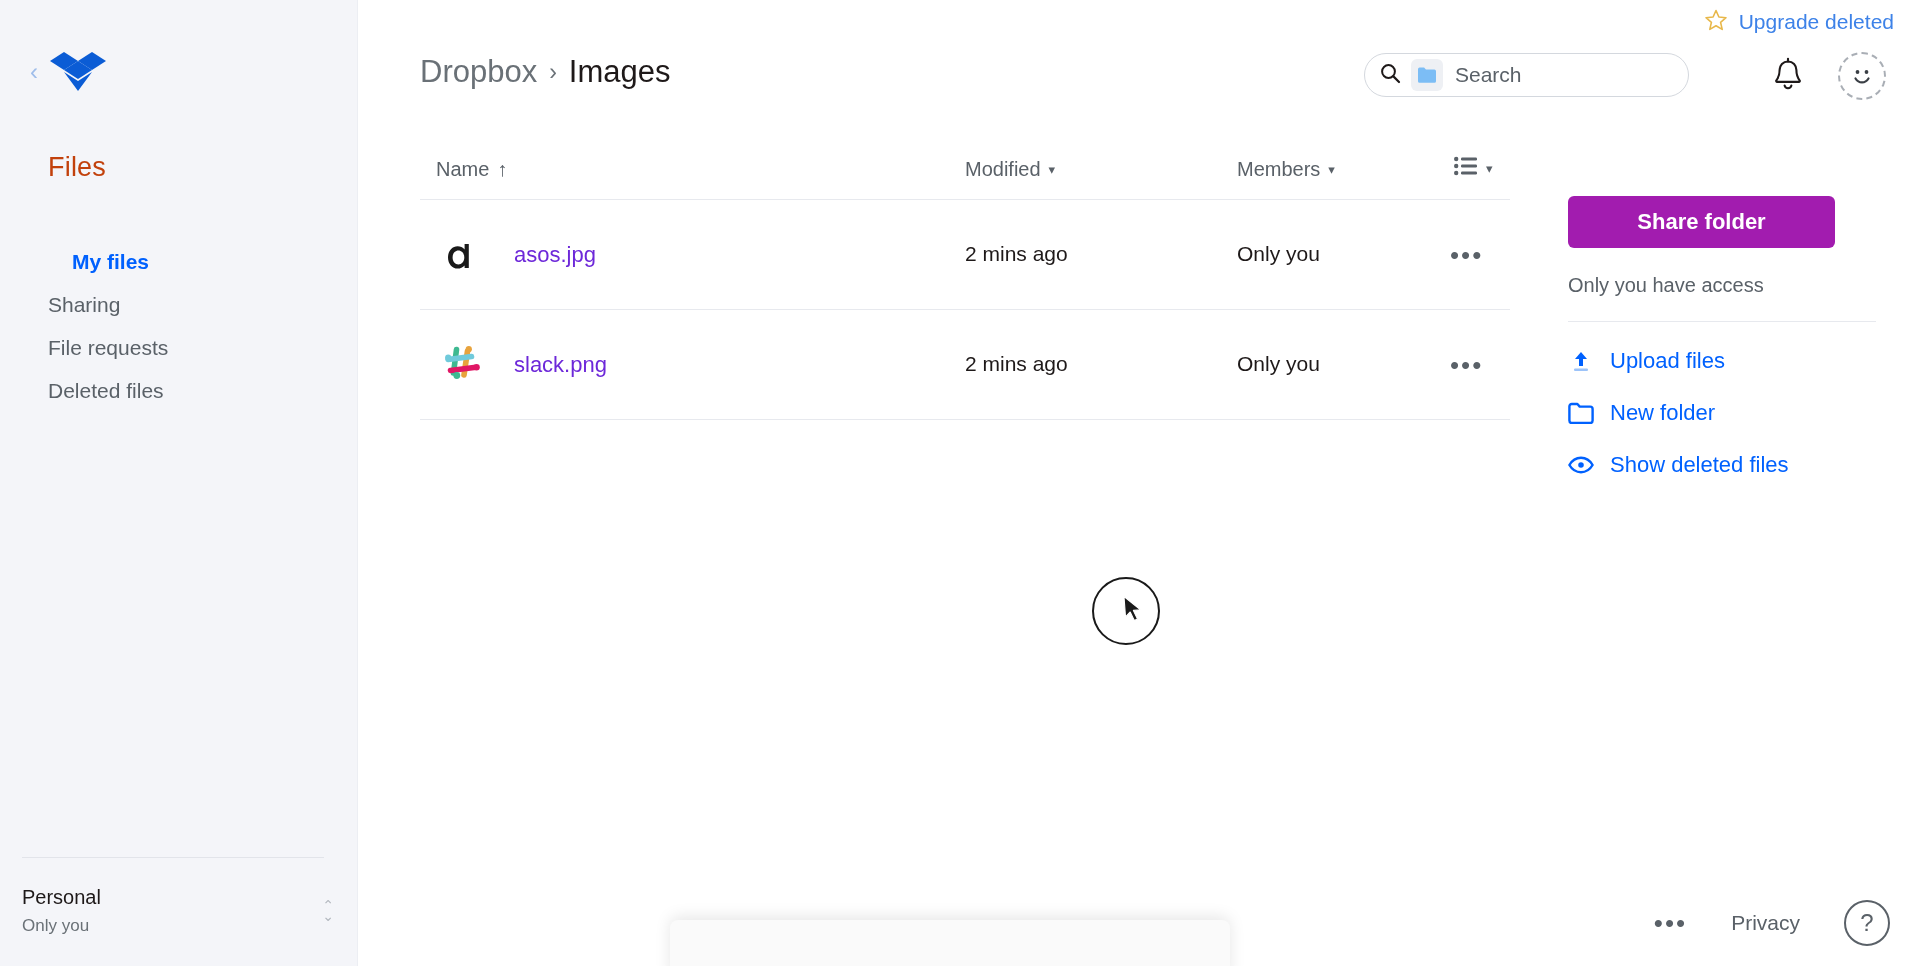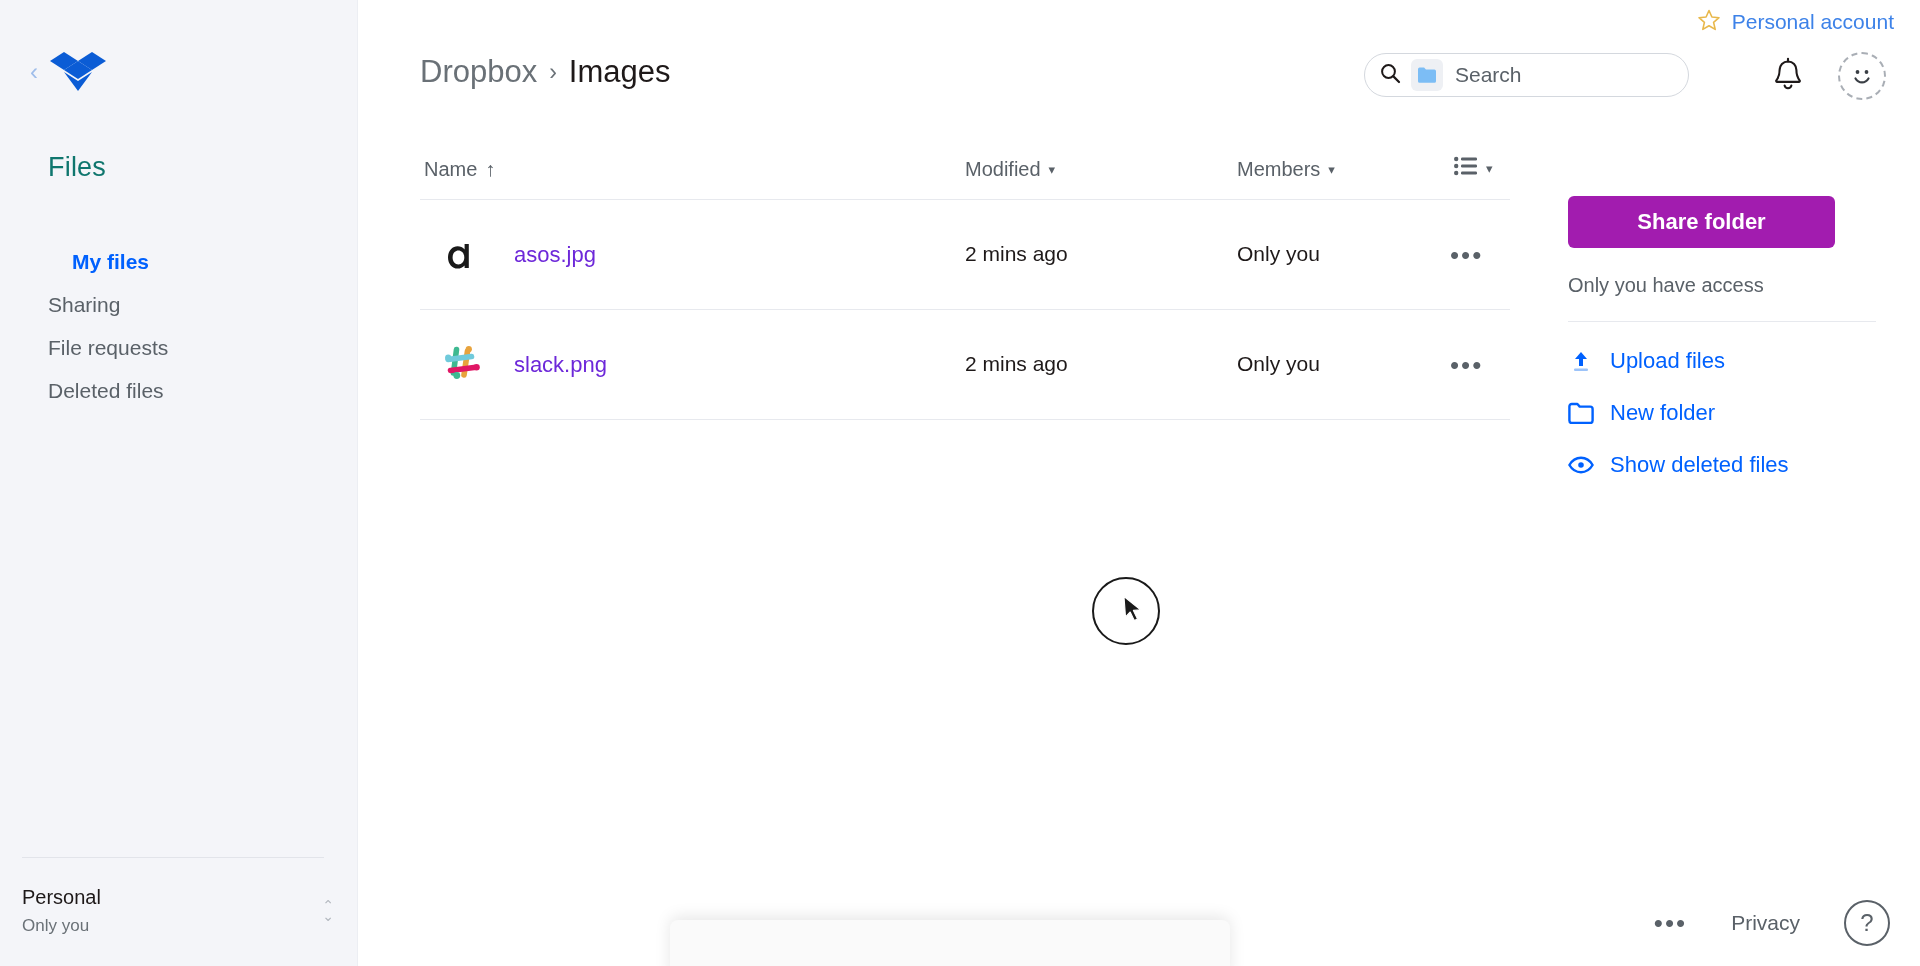--- a/index.html
+++ b/index.html
@@ -15,21 +15,21 @@
   #sidebar {
     position:absolute; left:0; top:0; width:358px; height:966px;
     background:#f4f5f9;
     border-right:1px solid #eceef3;
   }
   #logo-row { position:absolute; left:30px; top:48px; display:flex; align-items:center; gap:12px; }
   #collapse-chevron { color:#9fbdea; font-size:24px; line-height:1; font-weight:400; }
   #dbx-logo { width:56px; height:48px; }
   #sidebar-heading {
     position:absolute; left:48px; top:152px;
-    font-size:27px; color:#0f766e; font-weight:400; letter-spacing:.2px;text-align:right;
+    font-size:27px; color:#c2410c; font-weight:400; letter-spacing:.2px;text-align:right;
   }
   #sidebar-nav { position:absolute; left:48px; top:240px; width:280px; }
   .nav-item {
     font-size:21px; color:#5a6168; line-height:1; padding:11px 0 11px 0; cursor:pointer;
   }
   .nav-item.active { color:#0061fe; font-weight:bold;margin-left:24px; }
   #sidebar-divider {
     position:absolute; left:22px; top:857px; width:302px; height:1px; background:#e2e4ea;
   }
   #account-box { position:absolute; left:22px; top:884px; width:312px; display:flex; align-items:center; }
@@ -65,21 +65,21 @@
   .crumb-link { font-size:31px; color:#6a7177; cursor:pointer; }
   .crumb-sep { font-size:23px; color:#6a7177; }
   .crumb-current { font-size:31px; color:#1e1919; }
 
   
   #table { position:absolute; left:420px; top:148px; width:1090px; }
   #table-head {
     position:relative; height:52px; border-bottom:1px solid #e7e9ee;
   }
   .th { position:absolute; top:10px; font-size:20px; color:#5a6168; display:flex; align-items:center; gap:8px; cursor:pointer; }
-  .th.name { left:4px; }
+  .th.name { left:16px; }
   .th.modified { left:545px; }
   .th.members { left:817px; }
   .th.viewmode { left:1034px; top:8px; }
   .caret { font-size:13px; color:#5a6168; }
   .row {
     position:relative; height:110px; border-bottom:1px solid #e7e9ee; cursor:pointer;
   }
   .row-thumb { position:absolute; left:22px; top:34px; width:44px; height:44px; display:flex; align-items:center; justify-content:center; }
   .row-name { position:absolute; left:94px; top:42px; font-size:22px; color:#6d28d9; }
   .row-modified { position:absolute; left:545px; top:42px; font-size:21px; color:#1e1919; }
@@ -163,21 +163,21 @@
     </div>
   </div>
 </div>
 
 <div id="upgrade-row">
   <span>
     <svg width="24" height="24" viewBox="0 0 24 24">
       <polygon points="12,2.5 14.9,9 22,9.7 16.6,14.4 18.2,21.4 12,17.7 5.8,21.4 7.4,14.4 2,9.7 9.1,9" fill="none" stroke="#e8b84b" stroke-width="1.6" stroke-linejoin="round"></polygon>
     </svg>
   </span>
-  <span id="upgrade-label">Personal account</span>
+  <span id="upgrade-label">Upgrade deleted</span>
 </div>
 
 <div id="search-pill">
   <span>
     <svg width="22" height="22" viewBox="0 0 22 22">
       <circle cx="9.5" cy="9.5" r="6.4" fill="none" stroke="#1e1919" stroke-width="2"></circle>
       <line x1="14.4" y1="14.4" x2="20" y2="20" stroke="#1e1919" stroke-width="2.2" stroke-linecap="round"></line>
     </svg>
   </span>
   <span id="folder-chip">

